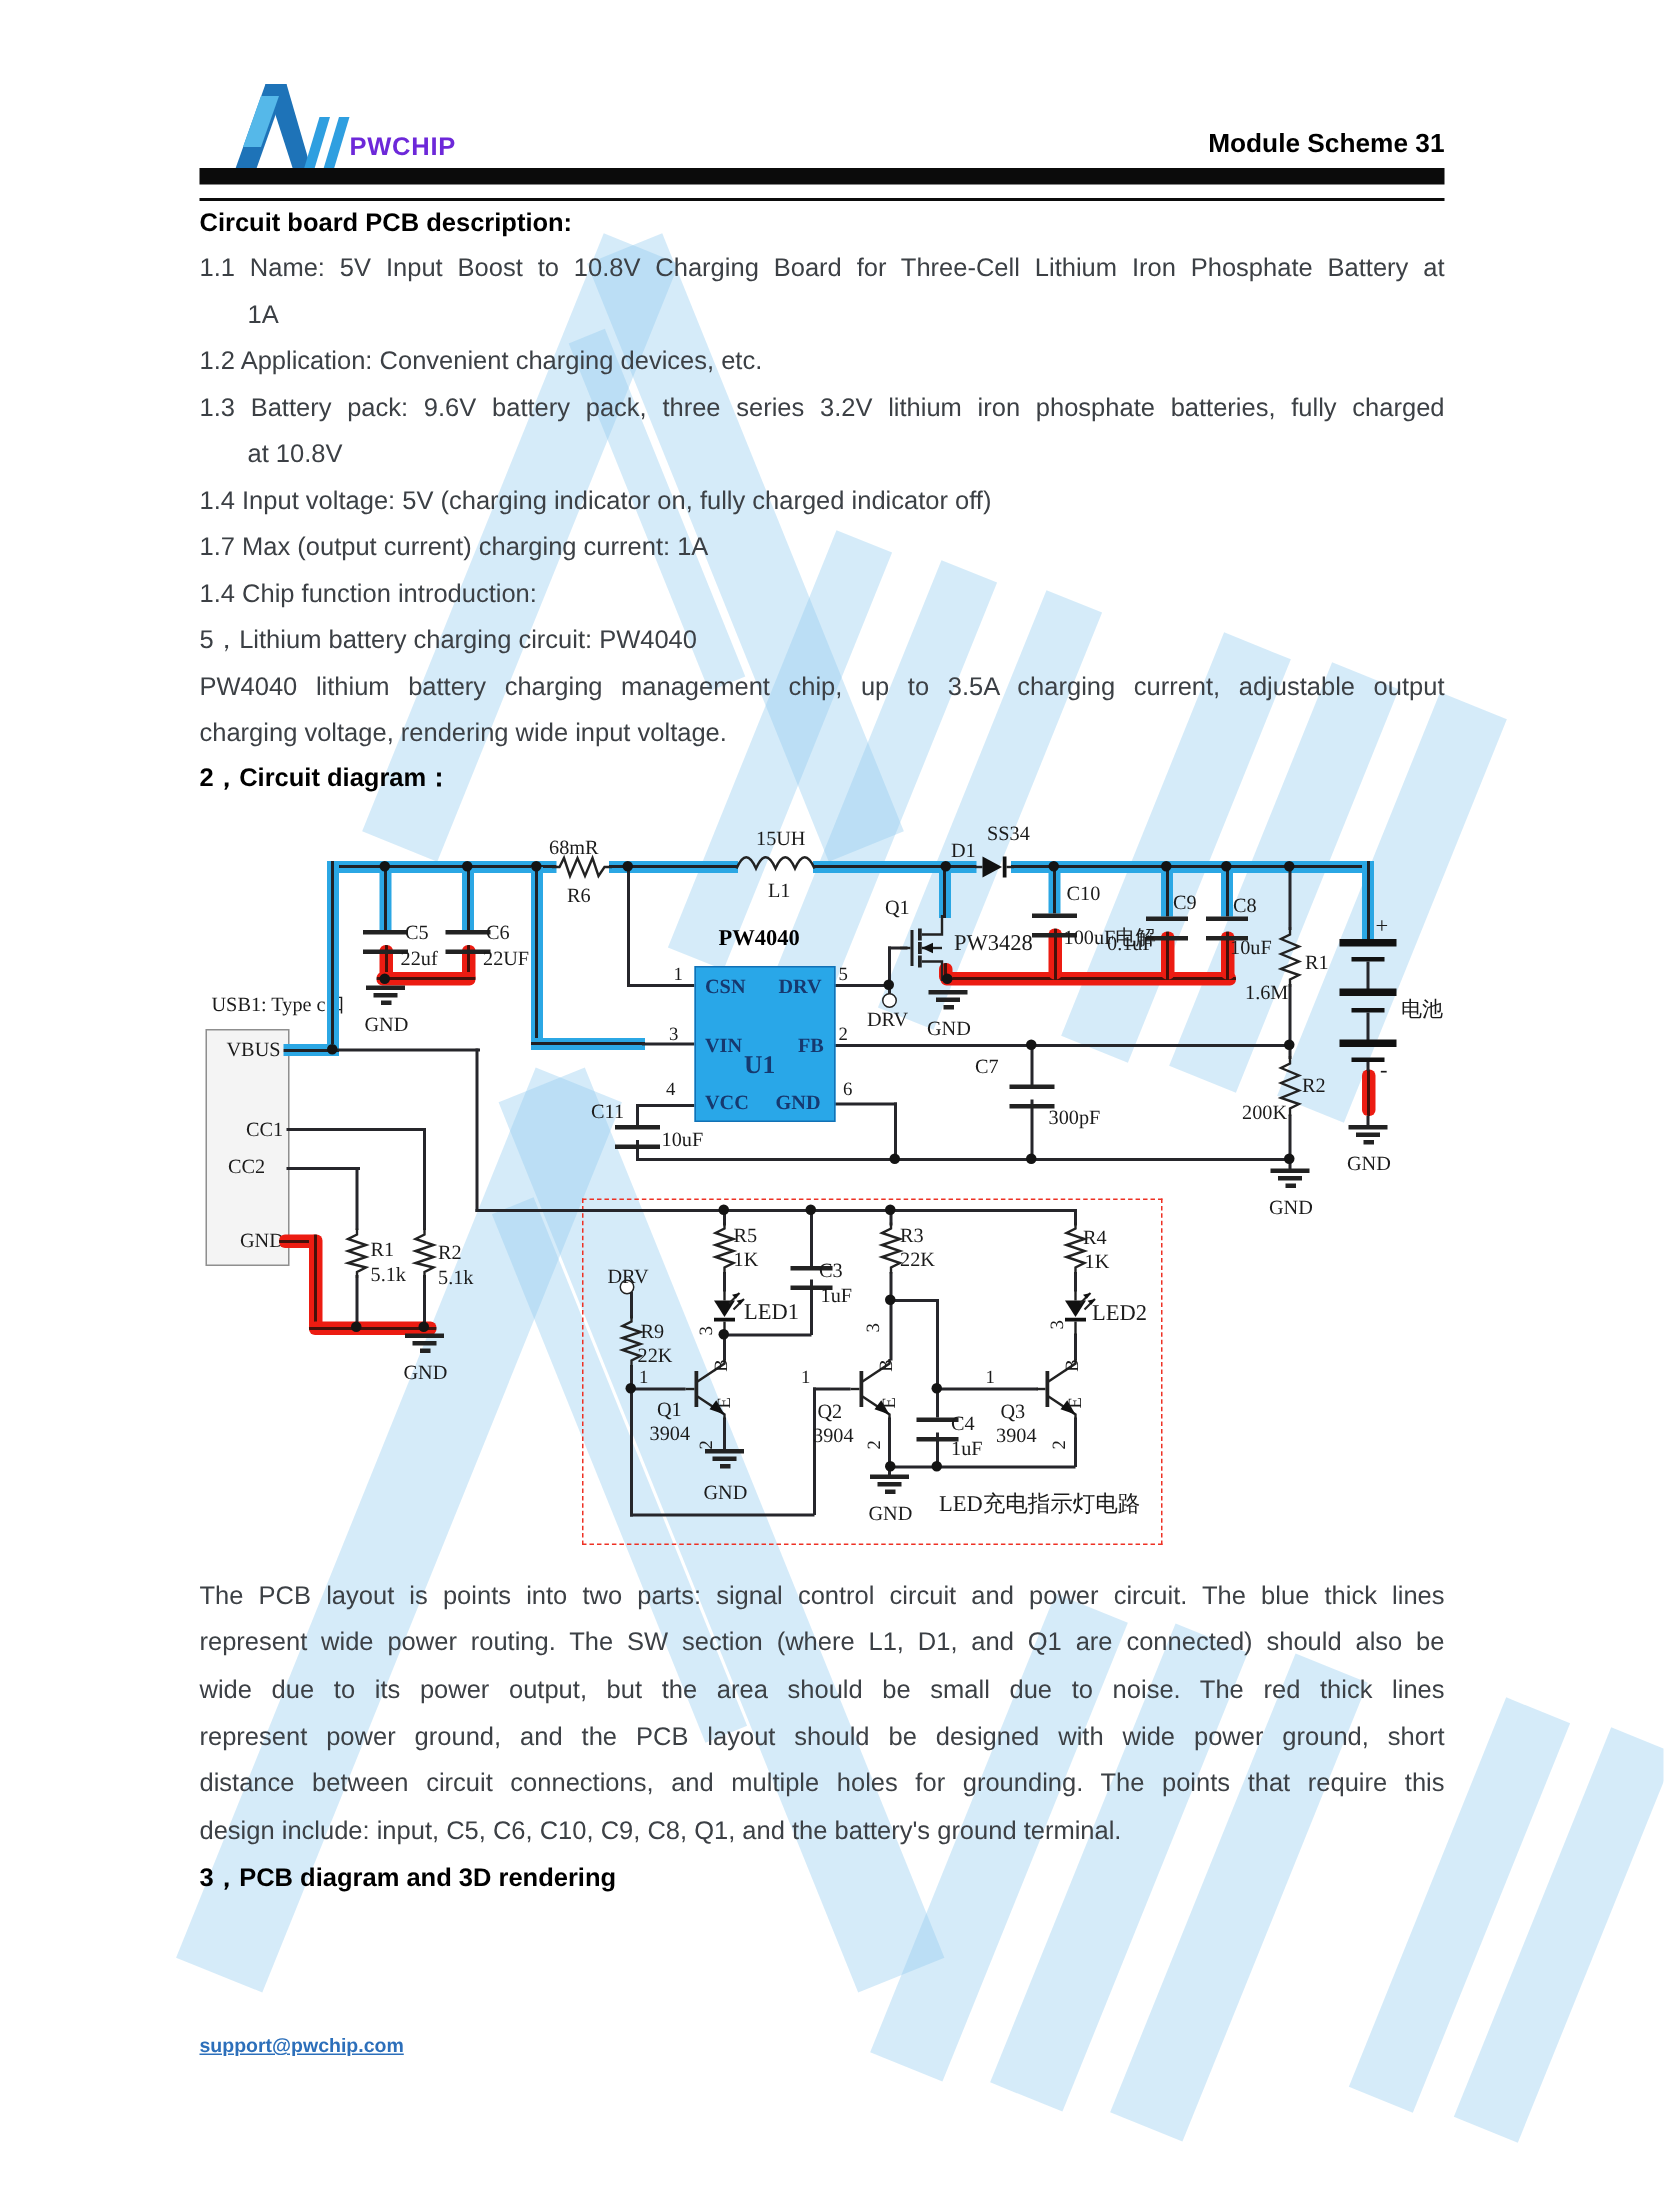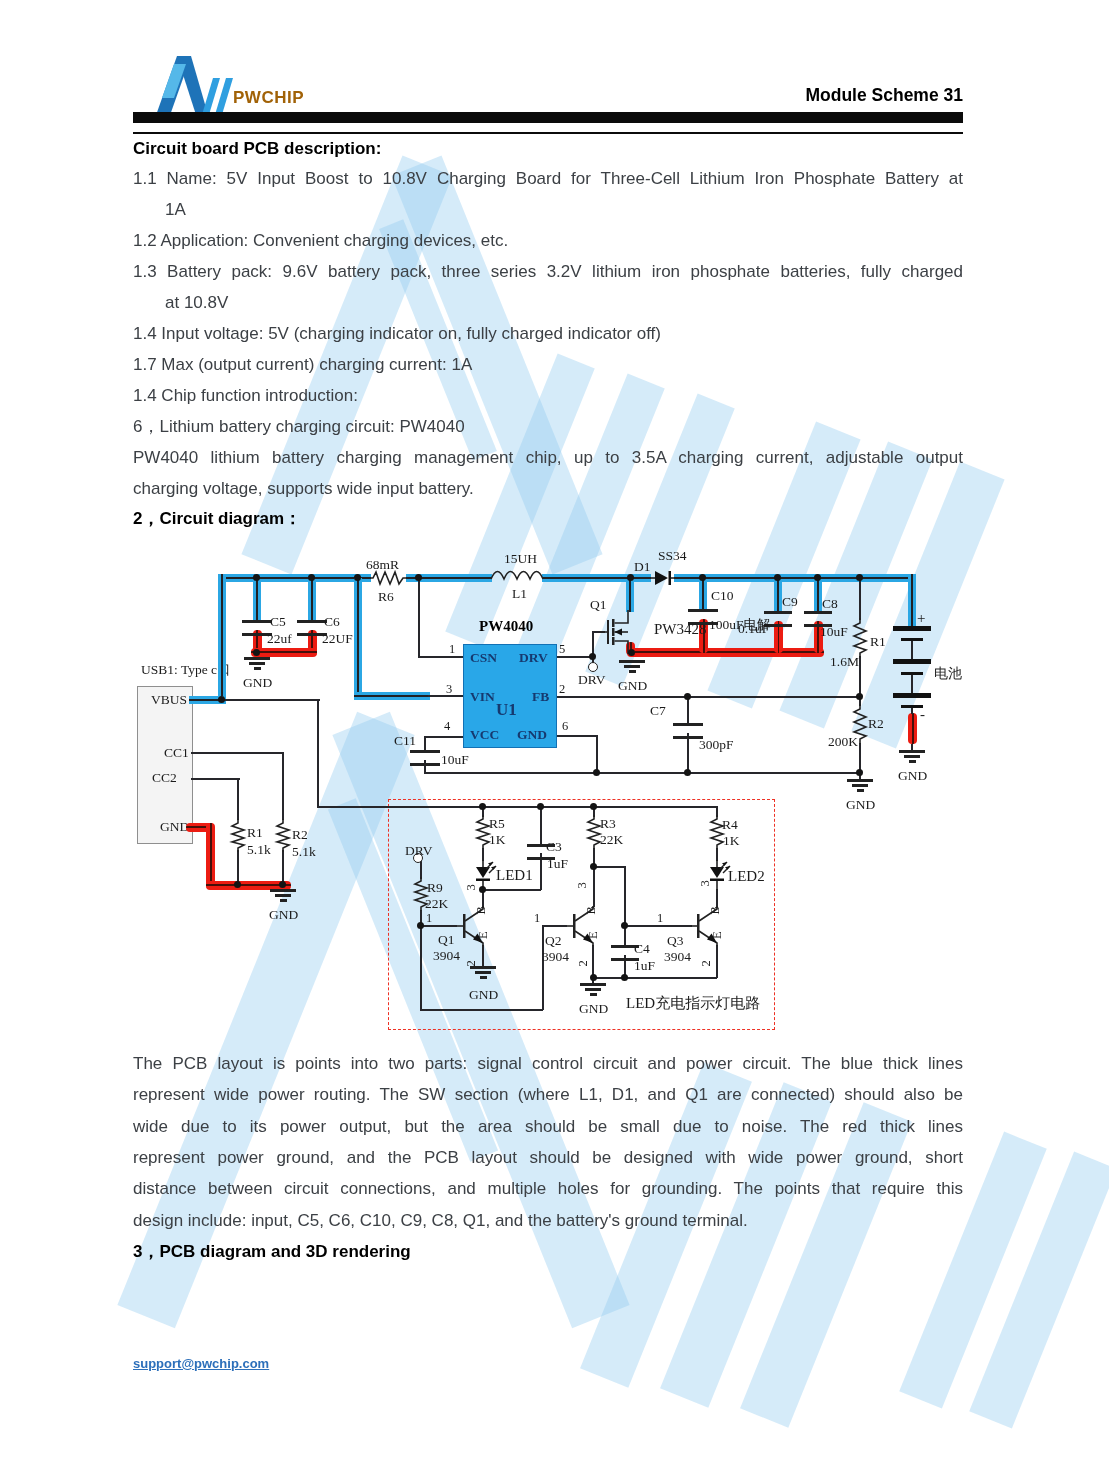--- a/index.html
+++ b/index.html
@@ -3,21 +3,21 @@
 <meta charset="utf-8">
 <style>
   html,body{margin:0;padding:0;}
   body{width:1109px;height:1470px;position:relative;background:#fff;overflow:hidden;
        font-family:"Liberation Sans",sans-serif;}
   
   .t{position:absolute;font-size:17px;color:#3c4045;white-space:nowrap;line-height:1.25;}
   .t.h{font-weight:bold;color:#000;}
   .t.j{white-space:normal;width:830px;text-align:justify;text-align-last:justify;}
   .title{position:absolute;font-size:17.5px;font-weight:bold;color:#000;}
-  .logo-text{position:absolute;font-size:17px;font-weight:700;color:#a16207;letter-spacing:.5px;}
+  .logo-text{position:absolute;font-size:17px;font-weight:700;color:#6d28d9;letter-spacing:.5px;}
   .bar{position:absolute;background:#0b0b0b;}
   .email{position:absolute;font-size:13px;font-weight:bold;color:#2c6fba;text-decoration:underline;}
   
   .wmb{position:absolute;background:rgba(144,202,238,0.38);}
   
   .sl{position:absolute;font-family:"Liberation Serif",serif;font-size:13.5px;color:#1b1b1b;
       white-space:nowrap;line-height:1;font-weight:normal;}
   .sl.sm{font-size:12.5px;}
   .sl.rot{transform:rotate(-90deg);}
   .cl{position:absolute;font-family:"Liberation Serif",serif;font-weight:bold;font-size:13.5px;color:#16396f;line-height:1;white-space:nowrap;}
@@ -76,23 +76,23 @@
 
 <div class="t h" style="left:133px;top:138px">Circuit board PCB description:</div>
 <div class="t j" style="left:133px;top:168px">1.1 Name: 5V Input Boost to 10.8V Charging Board for Three-Cell Lithium Iron Phosphate Battery at</div>
 <div class="t" style="left:165px;top:199px">1A</div>
 <div class="t" style="left:133px;top:230px">1.2 Application: Convenient charging devices, etc.</div>
 <div class="t j" style="left:133px;top:261px">1.3 Battery pack: 9.6V battery pack, three series 3.2V lithium iron phosphate batteries, fully charged</div>
 <div class="t" style="left:165px;top:292px">at 10.8V</div>
 <div class="t" style="left:133px;top:323px">1.4 Input voltage: 5V (charging indicator on, fully charged indicator off)</div>
 <div class="t" style="left:133px;top:354px">1.7 Max (output current) charging current: 1A</div>
 <div class="t" style="left:133px;top:385px">1.4 Chip function introduction:</div>
-<div class="t" style="left:133px;top:416px">6，Lithium battery charging circuit: PW4040</div>
+<div class="t" style="left:133px;top:416px">5，Lithium battery charging circuit: PW4040</div>
 <div class="t j" style="left:133px;top:447px">PW4040 lithium battery charging management chip, up to 3.5A charging current, adjustable output</div>
-<div class="t" style="left:133px;top:478px">charging voltage, supports wide input battery.</div>
+<div class="t" style="left:133px;top:478px">charging voltage, rendering wide input voltage.</div>
 <div class="t h" style="left:133px;top:508px">2，Circuit diagram：</div>
 
 <div>
 
   <div class="dashed"></div>
 
   <div class="usbbox"></div>
   <span class="sl" style="left:141px;top:663px">USB1: Type c口</span>
   <span class="sl" style="left:151px;top:693px">VBUS</span>
   <span class="sl" style="left:164px;top:746px">CC1</span>
@@ -387,21 +387,21 @@
   <span class="sl" style="left:267px;top:632px">22uf</span>
   <span class="sl" style="left:324px;top:615px">C6</span>
   <span class="sl" style="left:322px;top:632px">22UF</span>
   <span class="sl" style="left:366px;top:558px">68mR</span>
   <span class="sl" style="left:378px;top:590px">R6</span>
   <span class="sl" style="left:504px;top:552px">15UH</span>
   <span class="sl" style="left:512px;top:587px">L1</span>
   <span class="sl" style="left:634px;top:560px">D1</span>
   <span class="sl" style="left:658px;top:549px">SS34</span>
   <span class="sl" style="left:590px;top:598px">Q1</span>
-  <span class="sl" style="left:654px;top:622px;font-size:15px">PW3428</span>
+  <span class="sl" style="left:636px;top:622px;font-size:15px">PW3428</span>
   <span class="sl" style="left:578px;top:673px">DRV</span>
   <span class="sl" style="left:711px;top:589px">C10</span>
   <span class="sl" style="left:709px;top:618px">100uF电解</span>
   <span class="sl" style="left:782px;top:595px">C9</span>
   <span class="sl" style="left:738px;top:622px">0.1uF</span>
   <span class="sl" style="left:822px;top:597px">C8</span>
   <span class="sl" style="left:820px;top:625px">10uF</span>
   <span class="sl" style="left:870px;top:635px">R1</span>
   <span class="sl" style="left:830px;top:655px">1.6M</span>
   <span class="sl" style="left:868px;top:717px">R2</span>

